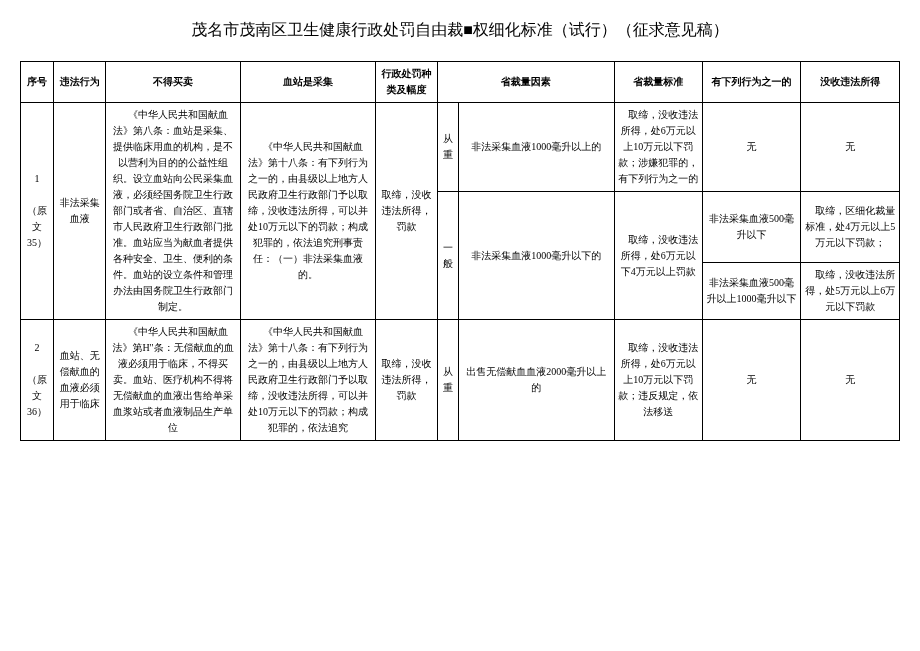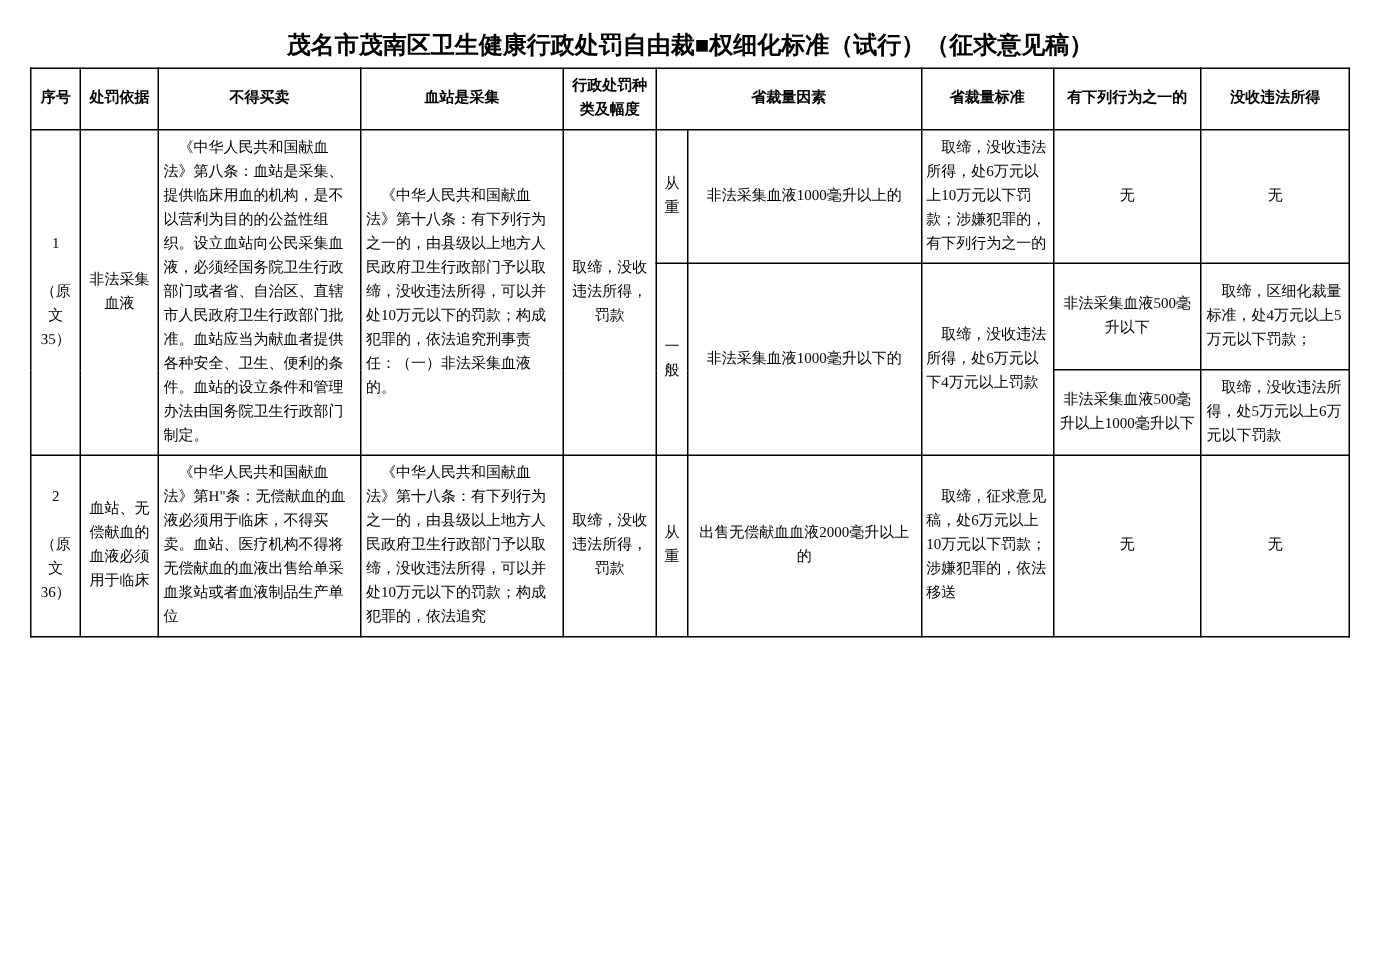--- a/index.html
+++ b/index.html
@@ -11,22 +11,22 @@
       background: #fff;
       font-family: "SimSun", "宋体", serif;
       font-size: 10px;
       color: #000;
       padding: 20px;
       width: 920px;
     }
     .title {
       text-align: center;
       font-size: 16px;
-      font-weight: bold;
-      margin-bottom: 4px;
+      font-weight: normal;
+      margin-bottom: 20px;
     }
     table {
       border-collapse: collapse;
       width: 100%;
       table-layout: fixed;
     }
     td, th {
       border: 1px solid #000;
       padding: 4px 3px;
       vertical-align: middle;
@@ -38,21 +38,21 @@
     .col-act { width: 50px; }
     .col-rule { width: 130px; }
     .col-basis { width: 130px; }
     .col-type { width: 60px; }
     .col-level { width: 20px; }
     .col-factor { width: 150px; }
     .col-standard { width: 85px; }
     .col-detail-factor { width: 95px; }
     .col-detail-std { width: 95px; }
     .text-left {
-      text-align: left;
+      text-align: center;
       text-indent: 1em;
     }
   </style>
 </head>
 <body>
 
 <div class="title">茂名市茂南区卫生健康行政处罚自由裁■权细化标准（试行）（征求意见稿）</div>
 
 <table>
   <colgroup>
@@ -63,21 +63,21 @@
     <col class="col-type">
     <col class="col-level">
     <col class="col-factor">
     <col class="col-standard">
     <col class="col-detail-factor">
     <col class="col-detail-std">
   </colgroup>
   <thead>
     <tr>
       <th>序号</th>
-      <th>处罚依据</th>
+      <th>违法行为</th>
       <th>不得买卖</th>
       <th>血站是采集</th>
       <th>行政处罚种类及幅度</th>
       <th colspan="2">省裁量因素</th>
       <th>省裁量标准</th>
       <th>有下列行为之一的</th>
       <th>没收违法所得</th>
     </tr>
   </thead>
   <tbody>
@@ -117,18 +117,18 @@
         <div>2</div>
         <br>
         <div>（原文36）</div>
       </td>
       <td>血站、无偿献血的血液必须用于临床</td>
       <td class="text-left">《中华人民共和国献血法》第H"条：无偿献血的血液必须用于临床，不得买卖。血站、医疗机构不得将无偿献血的血液出售给单采血浆站或者血液制品生产单位</td>
       <td class="text-left">《中华人民共和国献血法》第十八条：有下列行为之一的，由县级以上地方人民政府卫生行政部门予以取缔，没收违法所得，可以并处10万元以下的罚款；构成犯罪的，依法追究</td>
       <td>取缔，没收违法所得，罚款</td>
       <td>从重</td>
       <td>出售无偿献血血液2000毫升以上的</td>
-      <td class="text-left">取缔，征求意见稿，处6万元以上10万元以下罚款；涉嫌犯罪的，依法移送</td>
+      <td class="text-left">取缔，没收违法所得，处6万元以上10万元以下罚款；违反规定，依法移送</td>
       <td>无</td>
       <td>无</td>
     </tr>
   </tbody>
 </table>
 
 </body></html>

